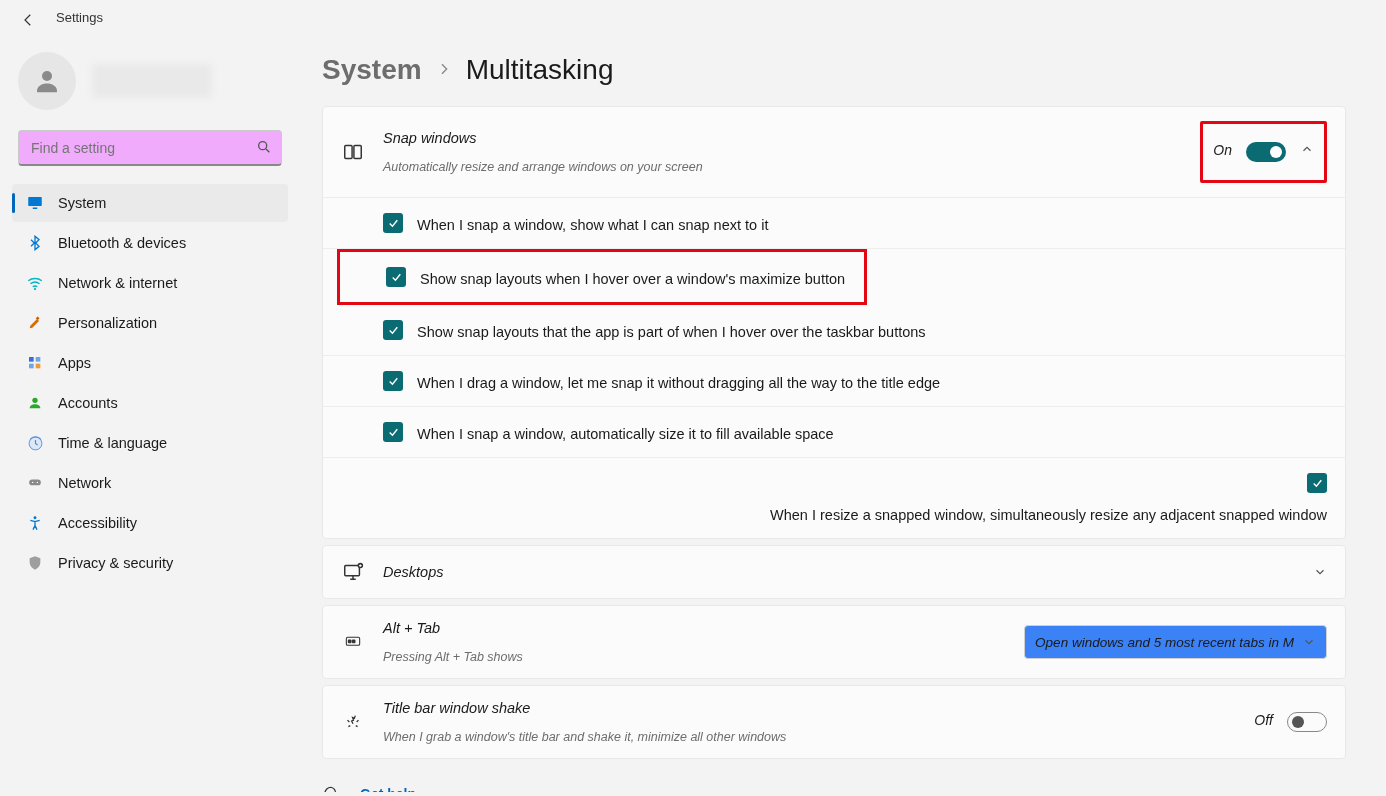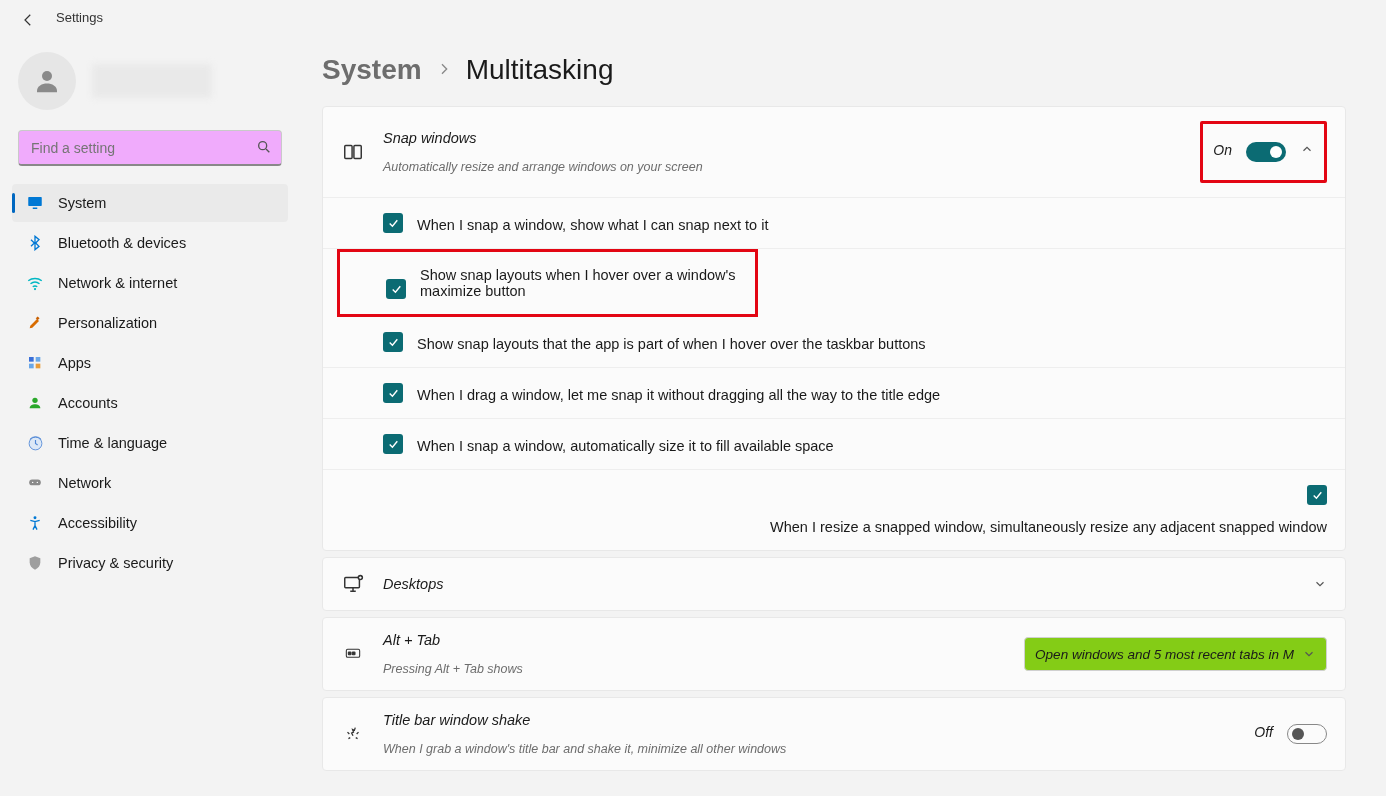--- a/index.html
+++ b/index.html
@@ -53,21 +53,21 @@
   .toggle-label { font-size:14px; color:#1a1a1a; }
 
   .sub-list { border-top:1px solid #eee; }
   .sub-item { display:flex; align-items:flex-end; gap:14px; padding:15px 18px 15px 60px; border-bottom:1px solid #eee; font-size:14.5px; position:relative; }
   .sub-item:last-child { border-bottom:none;flex-direction:column; }
   .checkbox { width:20px; height:20px; border-radius:3px; background:#0b6b73; display:flex; align-items:center; justify-content:center; flex-shrink:0; cursor:pointer; }
   .checkbox svg { width:13px; height:13px; stroke:#fff; stroke-width:2.6; fill:none; }
 
   .highlight-red { border:3px solid #e30613; }
 
-  .dropdown { border:1px solid #d0d0d0; background:#84cc16; border-radius:4px; height:34px; display:flex; align-items:center; padding:0 10px; gap:8px; font-size:13.5px; min-width:300px; cursor:pointer; }
+  .dropdown { border:1px solid #d0d0d0; background:#3b82f6; border-radius:4px; height:34px; display:flex; align-items:center; padding:0 10px; gap:8px; font-size:13.5px; min-width:300px; cursor:pointer; }
   .dropdown .chev { margin-left:auto; }
 
   .gethelp { display:flex; align-items:center; gap:20px; margin-top:26px; font-size:14px; color:#0067c0; cursor:pointer;font-weight:bold; }
   .gethelp .icon { color:#333; width:18px; height:18px; }
 
 </style>
 </head>
 <body>
 
 <div class="topbar">
@@ -235,21 +235,21 @@
       </div>
       <div class="sub-list" id="snap-options">
           <div class="sub-item">
             <div class="checkbox">
               <svg viewBox="0 0 24 24">
                 <path d="M5 12l5 5 9-11"></path>
               </svg>
             </div>
             <span>When I snap a window, show what I can snap next to it</span>
           </div>
-          <div class="sub-item highlight-red" style="margin-left: 14px; padding-left: 46px; width: 421px; border-bottom: 3px solid rgb(227, 6, 19);">
+          <div class="sub-item highlight-red" style="margin-left: 14px; padding-left: 46px; width: 530px; border-bottom: 3px solid rgb(227, 6, 19);">
             <div class="checkbox">
               <svg viewBox="0 0 24 24">
                 <path d="M5 12l5 5 9-11"></path>
               </svg>
             </div>
             <span>Show snap layouts when I hover over a window's maximize button</span>
           </div>
           <div class="sub-item">
             <div class="checkbox">
               <svg viewBox="0 0 24 24">

